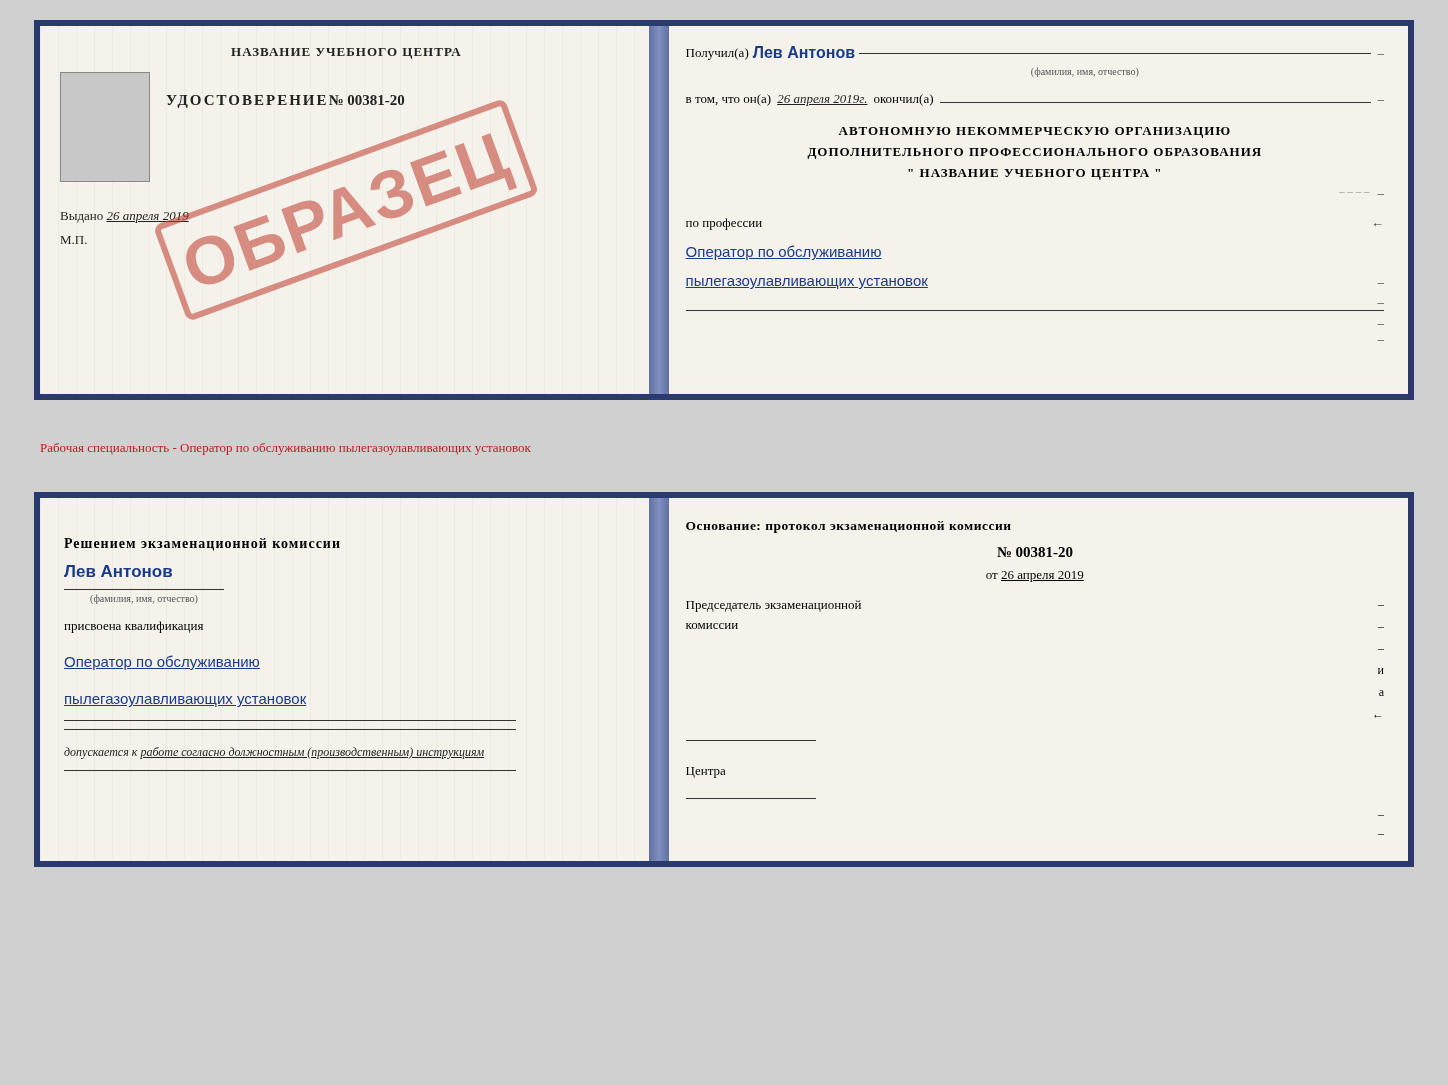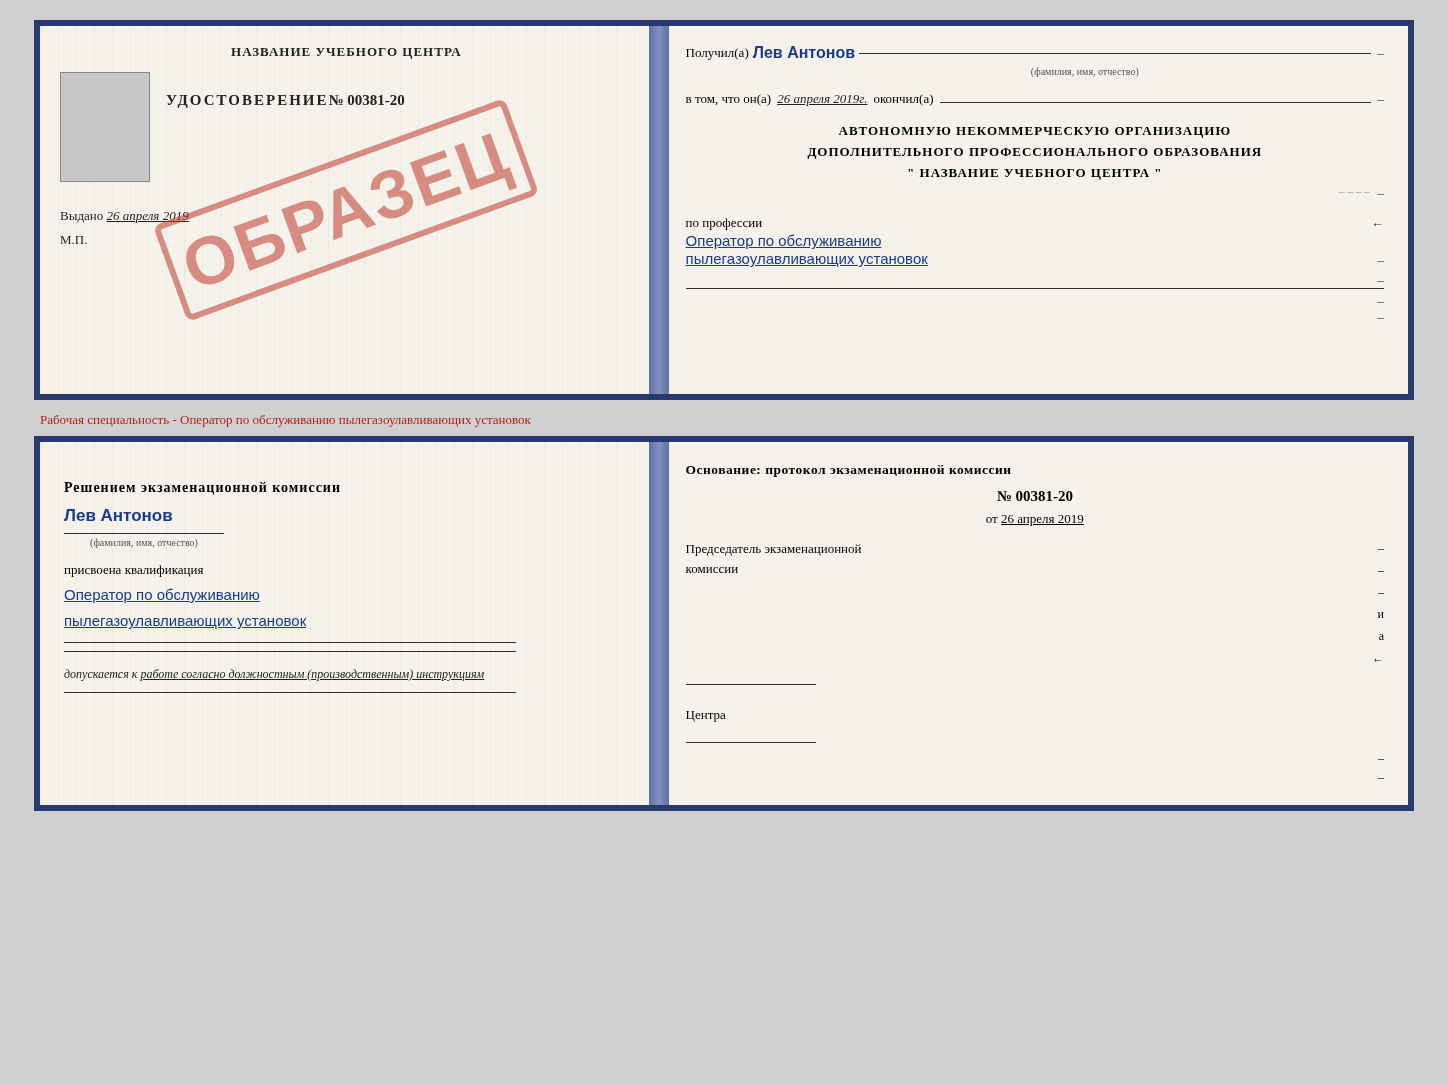--- a/index.html
+++ b/index.html
@@ -10,21 +10,21 @@
       display: flex;
       flex-direction: column;
       align-items: center;
       padding: 20px;
     }
 
     .document-container {
       width: 1380px;
       display: flex;
       flex-direction: column;
-      gap: 4px;
+      gap: 32px;
     }
 
     
     .cert-spread {
       display: flex;
       width: 100%;
       border: 6px solid #2a3a6e;
       background: #f5f2eb;
       position: relative;
       min-height: 380px;
@@ -195,21 +195,21 @@
       margin-top: 14px;
       font-size: 13px;
     }
 
     .handwritten {
       font-family: 'Comic Sans MS', cursive, sans-serif;
       font-size: 15px;
       color: #1a3a8a;
       text-decoration: underline;
       display: block;
-      margin-top: 1px;
+      margin-top: 12px;
     }
 
     
     .middle-label {
       padding: 8px 0 4px 6px;
       font-size: 13px;
       color: #b91c1c;
     }
 
     

